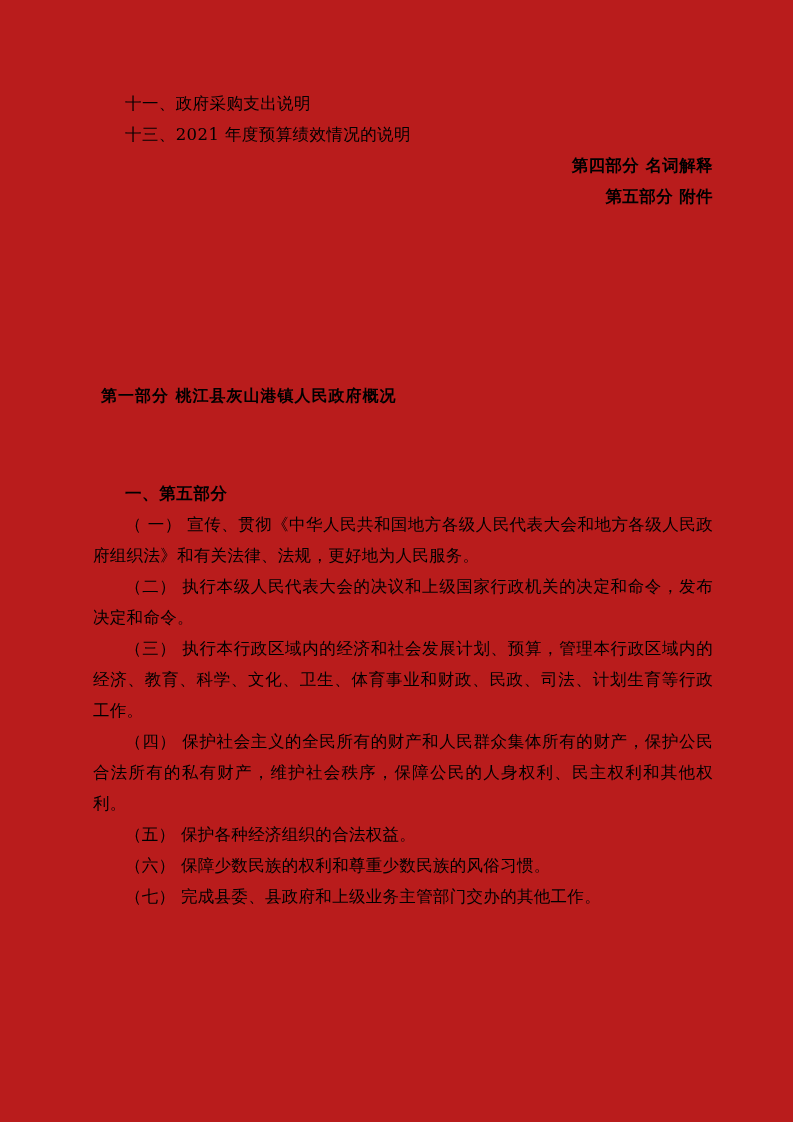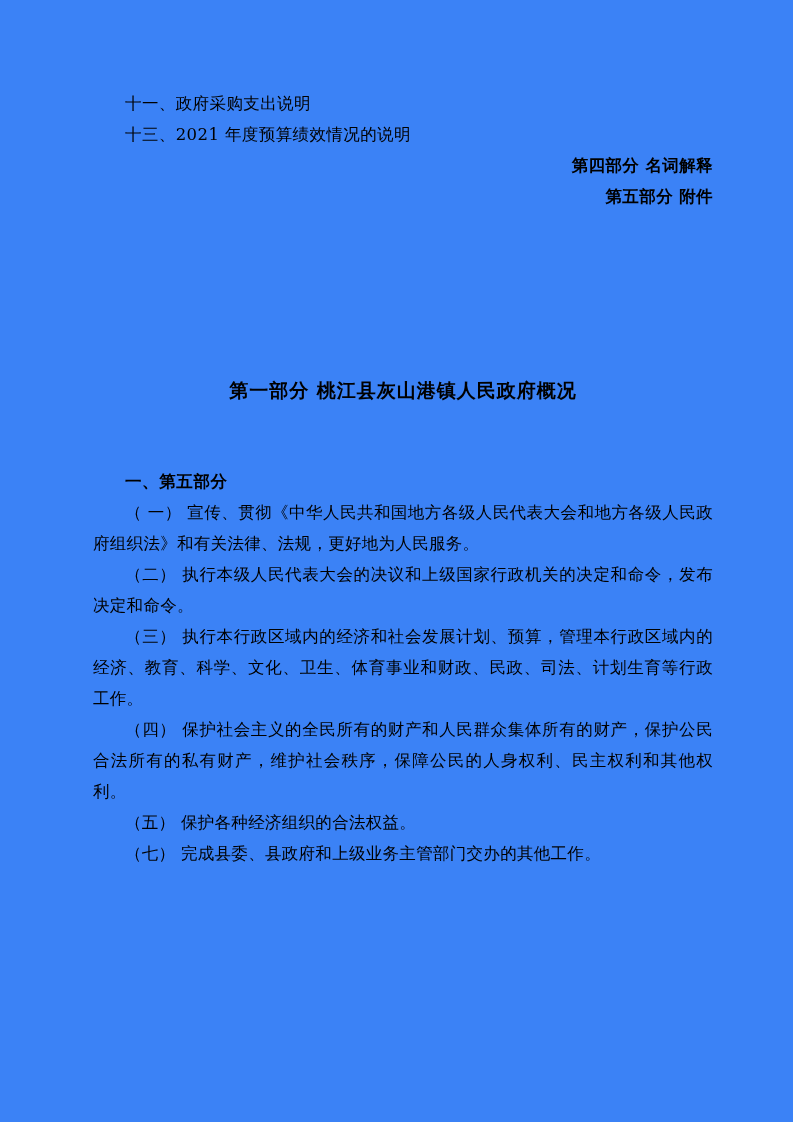--- a/index.html
+++ b/index.html
@@ -4,21 +4,21 @@
 <style>
   html, body {
     margin: 0;
     padding: 0;
     background: #ffffff;
   }
   .page {
     width: 793px;
     height: 1122px;
     position: relative;
-    background: #3b82f6;
+    background: #b91c1c;
     font-family: "DejaVu Serif", "Liberation Serif", serif;
     color: #000000;
     box-sizing: border-box;
     overflow: hidden;
   }
   .content {
     position: absolute;
     left: 93px;
     top: 88px;
     width: 620px;
@@ -31,26 +31,26 @@
     white-space: nowrap;
   }
   .toc-line.bold {
     font-weight: bold;
     text-align: right;
   }
   .gap-after-toc {
     height: 160px;
   }
   .part-title {
-    font-size: 19px;
+    font-size: 16px;
     font-weight: bold;
-    text-align: center;
+    text-align: left;
     letter-spacing: 1px;
     line-height: 32px;
-    margin: 2px;
+    margin: 8px;
   }
   .gap-after-title {
     height: 58px;
   }
   .section-head {
     font-size: 16.5px;
     font-weight: bold;
     line-height: 31px;
     text-indent: 32px;
     letter-spacing: 0.6px;
@@ -86,18 +86,19 @@
 
     <div class="gap-after-title"></div>
 
     <div>
       <div class="section-head">一、第五部分</div>
       <div class="para">（ 一）  宣传、贯彻《中华人民共和国地方各级人民代表大会和地方各级人民政府组织法》和有关法律、法规，更好地为人民服务。</div>
       <div class="para">（二）  执行本级人民代表大会的决议和上级国家行政机关的决定和命令，发布决定和命令。</div>
       <div class="para">（三）  执行本行政区域内的经济和社会发展计划、预算，管理本行政区域内的经济、教育、科学、文化、卫生、体育事业和财政、民政、司法、计划生育等行政工作。</div>
       <div class="para">（四）  保护社会主义的全民所有的财产和人民群众集体所有的财产，保护公民合法所有的私有财产，维护社会秩序，保障公民的人身权利、民主权利和其他权利。</div>
       <div class="para nowrap">（五）  保护各种经济组织的合法权益。</div>
+      <div class="para nowrap">（六）  保障少数民族的权利和尊重少数民族的风俗习惯。</div>
       <div class="para nowrap">（七）  完成县委、县政府和上级业务主管部门交办的其他工作。</div>
     </div>
 
 
   </div>
 </div>
 
 </body></html>

